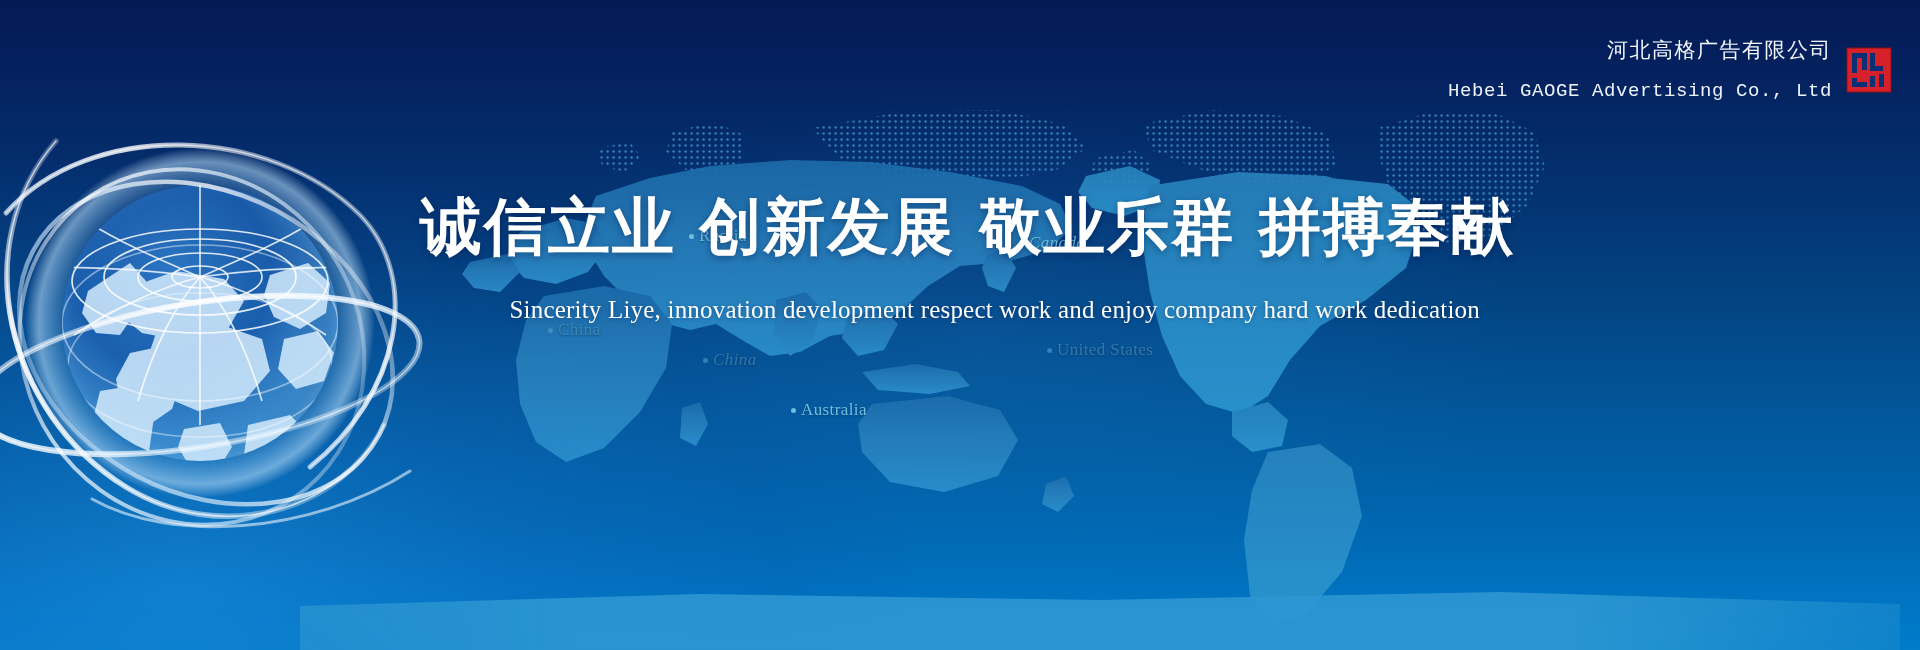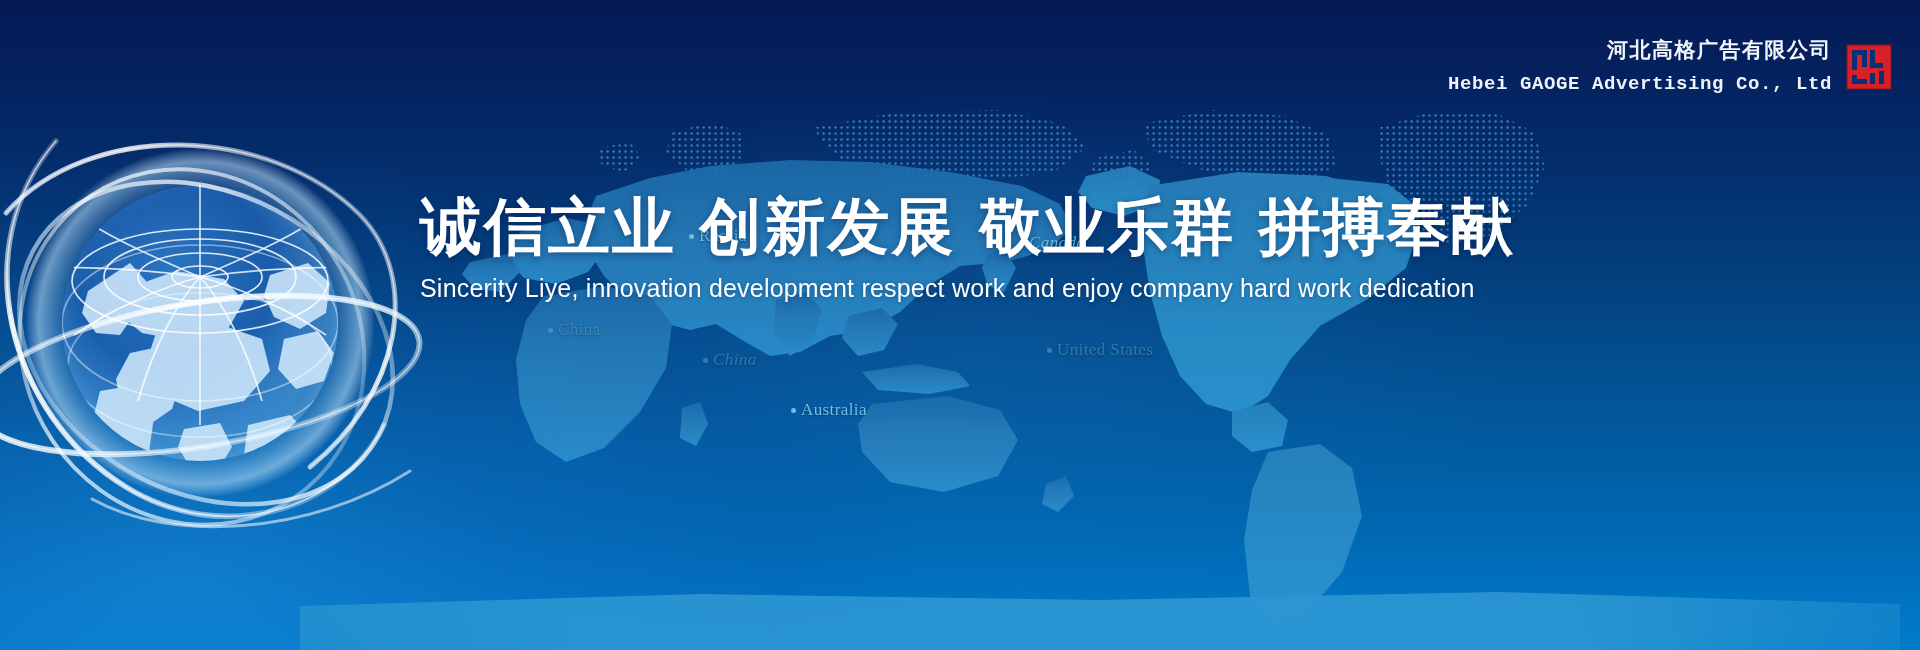--- a/index.html
+++ b/index.html
@@ -99,40 +99,39 @@
   .globe-wrap svg { display: block; width: 460px; height: 440px; }
 
   
   .company-block {
     position: absolute;
     right: 28px;
     top: 36px;
     display: flex;
     align-items: center;
     gap: 14px;
-    font-weight: bold;
   }
   .company-names {
     text-align: right;
     line-height: 1.35;
   }
   .company-cn {
     color: #f2f6fb;
     font-family: "Liberation Serif", "DejaVu Serif", serif;
     font-size: 21px;
     letter-spacing: 1.5px;
     white-space: nowrap;
   }
   .company-en {
     color: #eef3f9;
     font-family: "Liberation Mono", "DejaVu Sans Mono", monospace;
     font-size: 19px;
     letter-spacing: 0.6px;
     white-space: nowrap;
-    margin-top: 8px;
+    margin-top: 15px;
   }
   .logo-mark {
     width: 46px;
     height: 46px;
     flex: 0 0 46px;
   }
   .logo-mark svg { display: block; width: 46px; height: 46px; }
 
   
   .slogan-block {
@@ -145,27 +144,28 @@
     color: #ffffff;
     font-family: "DejaVu Sans", "Liberation Sans", sans-serif;
     font-weight: bold;
     font-size: 62px;
     line-height: 1.02;
     letter-spacing: 2px;
     white-space: nowrap;
     text-shadow: 0 2px 7px rgba(0,25,70,0.42);
   }
   .slogan-en {
-    margin-top: 16px;
+    margin-top: 38px;
     color: #ffffff;
-    font-family: Liberation Sans, sans-serif;
+    font-family: Liberation Serif, serif;
     font-size: 25px;
     letter-spacing: 0.2px;
     white-space: nowrap;
     text-shadow: 0 1px 4px rgba(0,25,70,0.40);
+    text-align: right;
   }
 </style>
 </head>
 <body>
 
 <div class="banner">
 
   <div class="glow-center"></div>
   <div class="glow-bl"></div>
 

